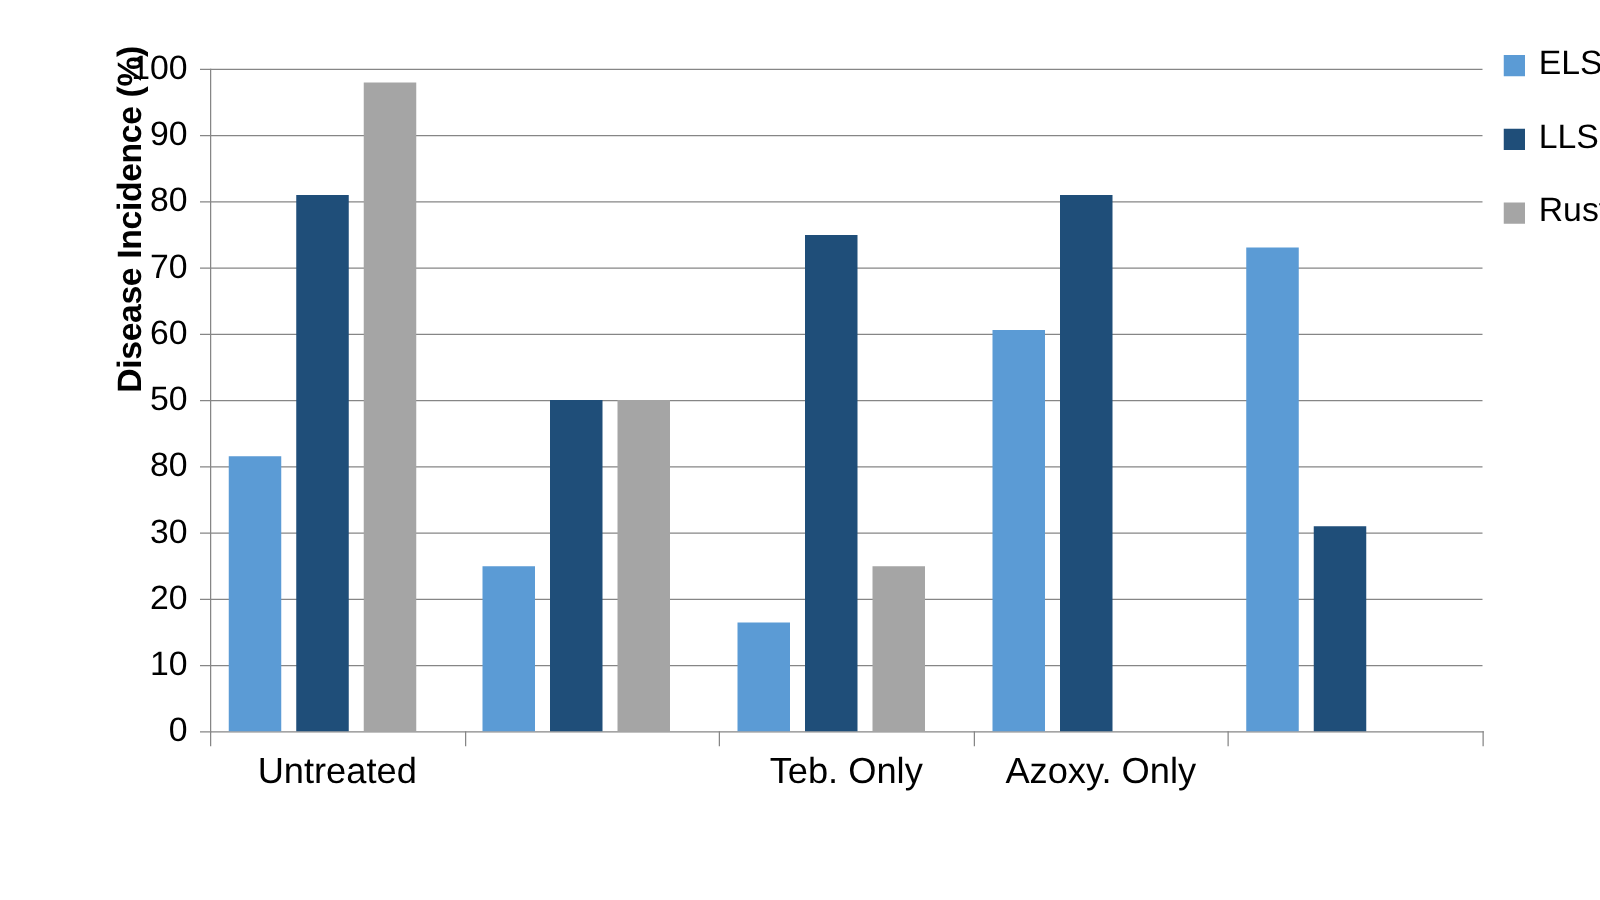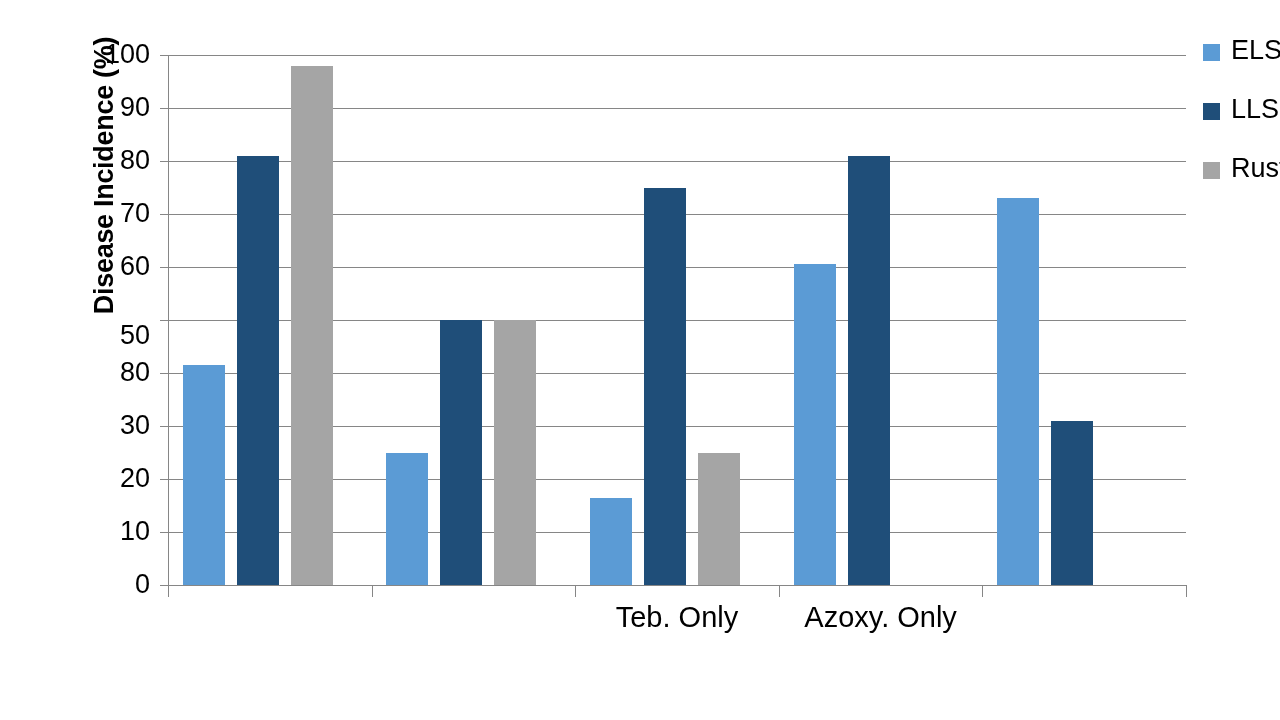--- a/index.html
+++ b/index.html
@@ -170,21 +170,21 @@
 <div id="chart-root">
 
   <div class="y-axis-title">Disease Incidence (%)</div>
 
   <div class="y-labels" id="y-labels">
       <div class="y-tick-label" style="top: 41px;">100</div>
       <div class="y-tick-label" style="top: 94px;">90</div>
       <div class="y-tick-label" style="top: 147px;">80</div>
       <div class="y-tick-label" style="top: 200px;">70</div>
       <div class="y-tick-label" style="top: 253px;">60</div>
-      <div class="y-tick-label" style="top: 322px;">50</div>
+      <div class="y-tick-label" style="top: 306px;">50</div>
       <div class="y-tick-label" style="top: 359px;">80</div>
       <div class="y-tick-label" style="top: 412px;">30</div>
       <div class="y-tick-label" style="top: 465px;">20</div>
       <div class="y-tick-label" style="top: 518px;">10</div>
       <div class="y-tick-label" style="top: 571px;">0</div>
     </div>
 
   <div class="plot-area" id="gridlines-layer">
       <div class="gridline" style="top: 0px;"></div>
       <div class="gridline" style="top: 53px;"></div>
@@ -233,20 +233,21 @@
       <div class="bar" title="ELS Teb. Only: 16.5" style="left: 422px; width: 42px; height: 87.45px; background: rgb(91, 155, 213);"></div>
       <div class="bar" title="LLS Teb. Only: 75" style="left: 476px; width: 42px; height: 397.5px; background: rgb(31, 78, 121);"></div>
       <div class="bar" title="Rust Teb. Only: 25" style="left: 530px; width: 42px; height: 132.5px; background: rgb(165, 165, 165);"></div>
       <div class="bar" title="ELS Azoxy. Only: 60.5" style="left: 625.6px; width: 42px; height: 320.65px; background: rgb(91, 155, 213);"></div>
       <div class="bar" title="LLS Azoxy. Only: 81" style="left: 679.6px; width: 42px; height: 429.3px; background: rgb(31, 78, 121);"></div>
       <div class="bar" title="ELS Pyrac. Only: 73" style="left: 829.2px; width: 42px; height: 386.9px; background: rgb(91, 155, 213);"></div>
       <div class="bar" title="LLS Pyrac. Only: 31" style="left: 883.2px; width: 42px; height: 164.3px; background: rgb(31, 78, 121);"></div>
     </div>
 
   <div class="x-labels" id="x-labels">
+      <div class="x-tick-label" style="left: 0px; width: 203.6px;">Untreated</div>
       <div class="x-tick-label" style="left: 407.2px; width: 203.6px;">Teb. Only</div>
       <div class="x-tick-label" style="left: 610.8px; width: 203.6px;">Azoxy. Only</div>
     </div>
 
   <div class="legend" id="legend">
       <div class="legend-item">
         <span class="legend-swatch" style="background: rgb(91, 155, 213);"></span>
         <span class="legend-label">ELS</span>
       </div>
       <div class="legend-item">

